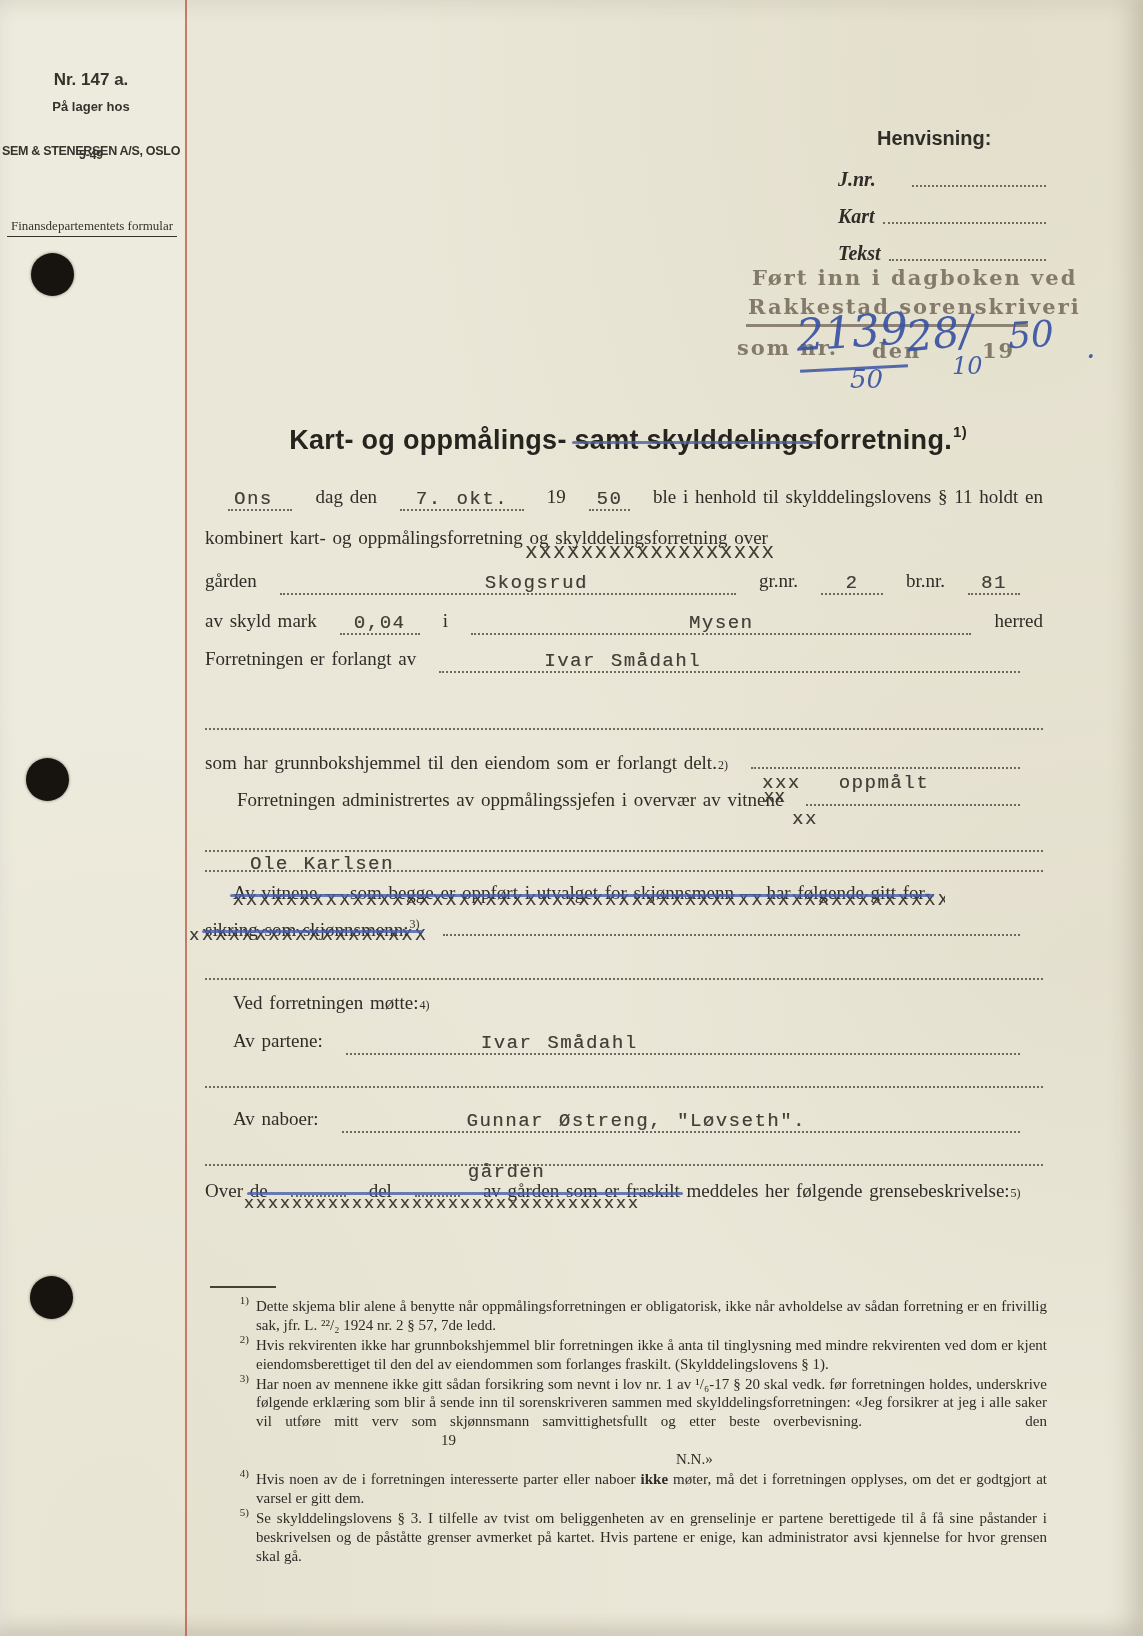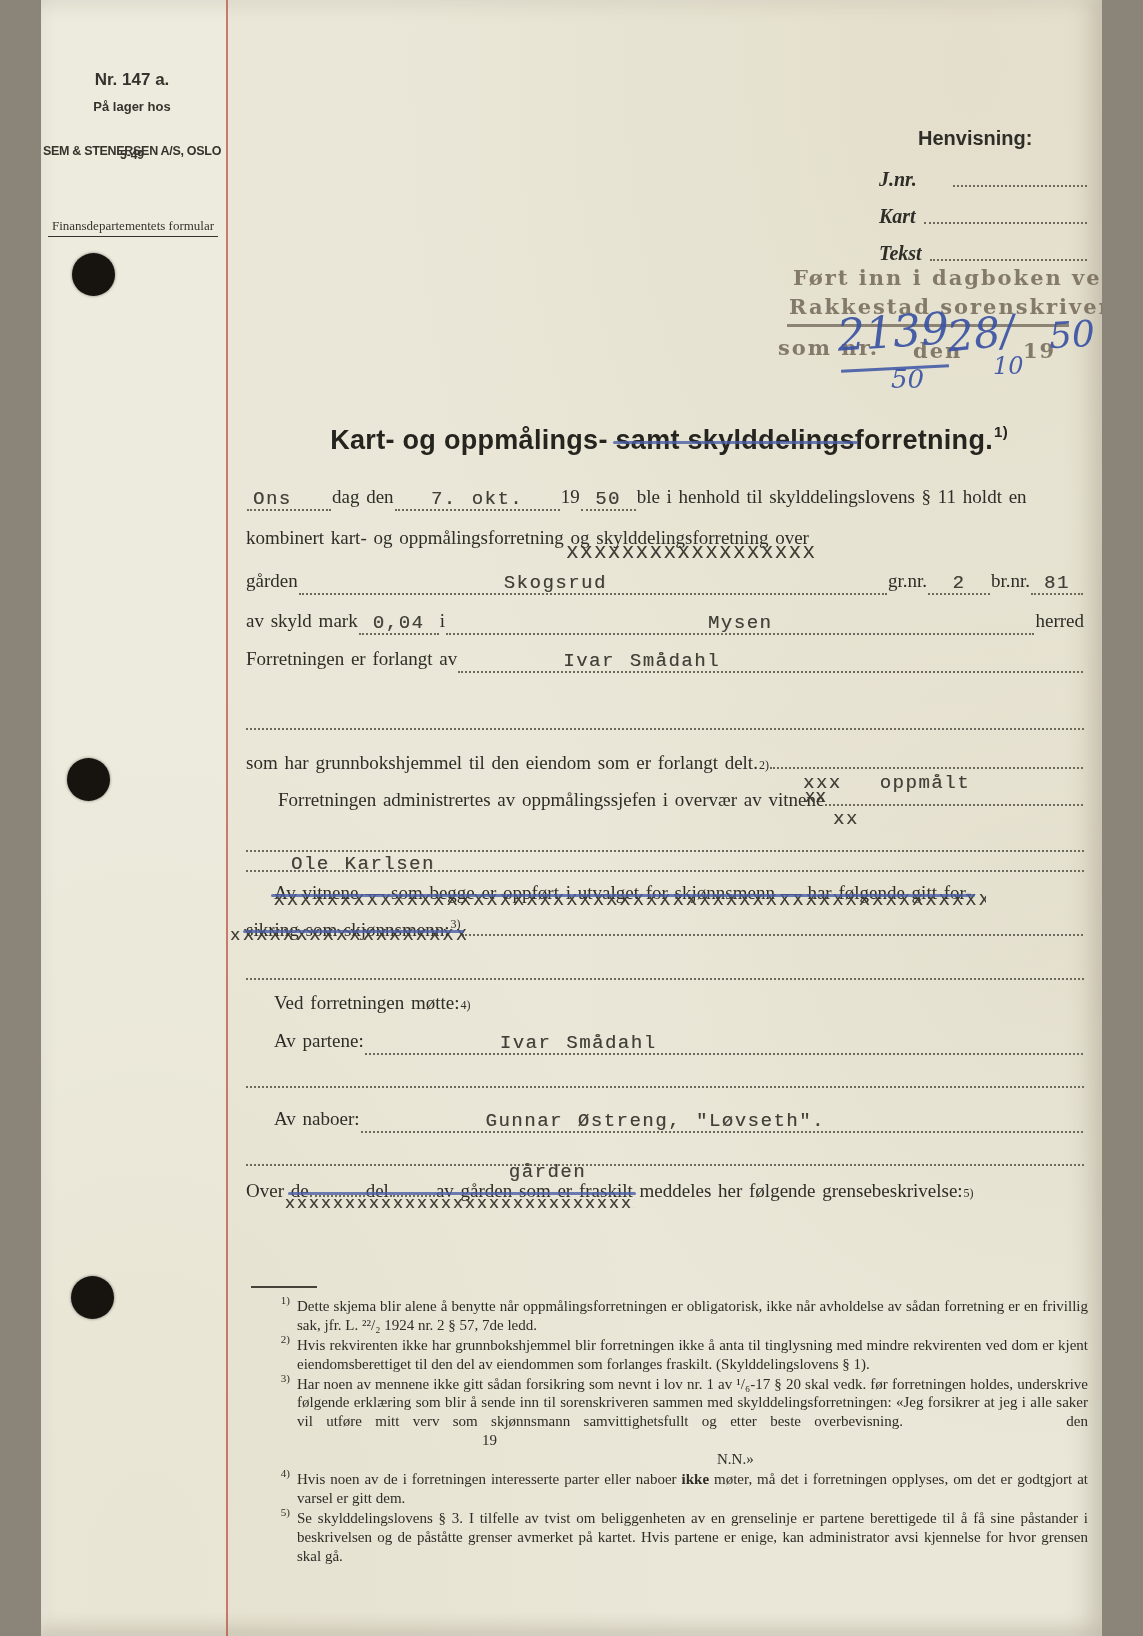--- a/index.html
+++ b/index.html
@@ -1,32 +1,32 @@
 <!DOCTYPE html>
 <html><head>
 <meta charset="utf-8">
 <style>
   html,body{margin:0;padding:0;background:#8a8578;}
-  .page{position:relative;width:1061px;height:1636px;margin:0 auto;overflow:hidden;
+  .page{position:relative;width:1143px;height:1636px;margin:0 auto;overflow:hidden;
     font-family:"Liberation Serif",serif;color:#2f2d27;
     background:
       radial-gradient(ellipse at 88% 4%, rgba(205,193,160,0.22), transparent 45%),
       radial-gradient(ellipse at 10% 96%, rgba(208,198,168,0.18), transparent 40%),
       radial-gradient(ellipse at 96% 60%, rgba(200,188,158,0.15), transparent 35%),
       linear-gradient(90deg,#edebdd 0 186px,#eae7d8 186px 100%);
     box-shadow:inset -14px 0 22px rgba(120,108,86,.22), inset 0 -10px 16px rgba(120,108,86,.14), inset 4px 0 8px rgba(255,255,255,.35);}
   .abs{position:absolute;}
   .sans{font-family:"Liberation Sans",sans-serif;}
   .mono,.typed{font-family:"Liberation Mono","DejaVu Sans Mono",monospace;}
   .typed{color:#413f37;letter-spacing:1.5px;text-shadow:.4px .4px .6px rgba(64,62,54,.45);white-space:pre;}
   .hole{position:absolute;width:43px;height:43px;border-radius:50%;background:#17140f;box-shadow:0 0 3px rgba(0,0,0,.5);}
   .redline{position:absolute;left:185px;top:0;width:2px;height:1636px;background:rgba(186,74,58,.7);}
   .printer{position:absolute;left:0;top:0;width:182px;text-align:center;color:#35332d;}
   .l{position:absolute;left:205px;width:838px;display:flex;align-items:baseline;font-size:19px;word-spacing:2px;white-space:pre;}
-  .seg{border-bottom:2px dotted #6e695d;display:inline-flex;justify-content:center;margin:0 1px;}
+  .seg{border-bottom:2px dotted #6e695d;display:inline-flex;justify-content:center;margin:0 23px;}
   .seg.grow{flex:1;}
   .seg .typed{display:inline-block;transform:translateY(1px);font-size:19px;}
   .emptyrow{align-items:flex-end;}
   .emptyrow .seg{margin:0;height:0;}
   .sup{font-size:12px;vertical-align:8px;margin-left:1px;}
   .strike-blue{position:relative;}
   .strike-blue::after{content:"";position:absolute;left:-3px;right:-3px;top:54%;height:3px;background:#4a5fa8;opacity:.8;border-radius:2px;}
   .xunder{position:absolute;font-family:"Liberation Mono","DejaVu Sans Mono",monospace;color:#3d3b33;white-space:nowrap;overflow:hidden;text-shadow:.4px .4px .5px rgba(60,58,50,.5);}
   .xover{position:absolute;left:0;top:9px;width:102%;font-family:"Liberation Mono","DejaVu Sans Mono",monospace;font-size:17px;letter-spacing:3.1px;color:#3c3a33;white-space:nowrap;overflow:hidden;text-shadow:.4px .4px .5px rgba(60,58,50,.5);}
   .stamp{position:absolute;font-family:"DejaVu Serif",serif;font-weight:600;color:rgba(118,107,92,.88);letter-spacing:2px;filter:blur(.35px);white-space:pre;}

